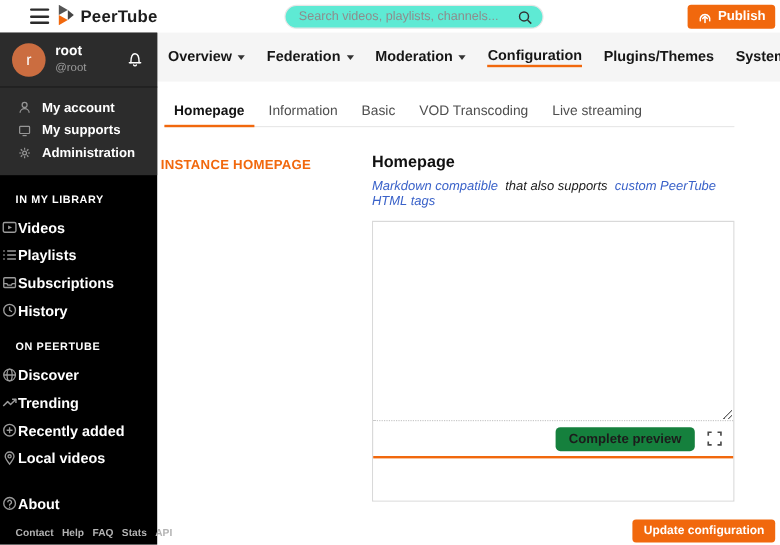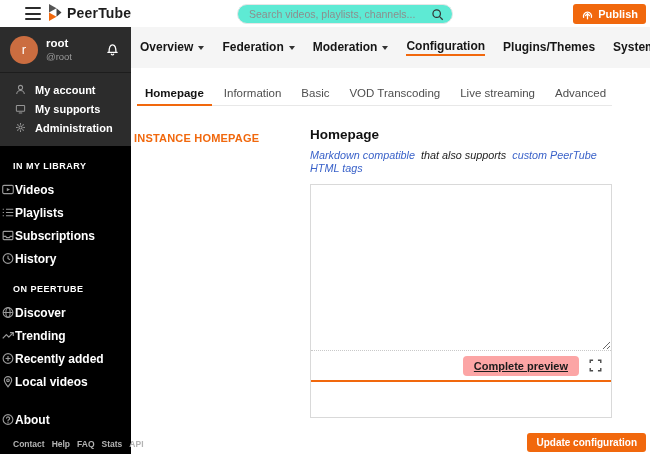--- a/index.html
+++ b/index.html
@@ -77,21 +77,21 @@
   .hint{margin-top:6px;font-size:10.8px;font-style:italic;color:#1c1c1c;line-height:13px;}
   .hint a{color:var(--link-blue);text-decoration:none;cursor:pointer;}
   .hint .mid{margin:0 3px;}
 
   .editor{margin-top:9px;border:1px solid #d9d9d9;background:#fff;}
   .editor textarea{
     display:block;width:100%;height:166px;border:none;border-bottom:1px dotted #c9c9c9;
     resize:vertical;outline:none;padding:6px 8px;font-family:"Liberation Sans",sans-serif;font-size:12px;background:#fff;
   }
   .editor-toolbar{height:29px;display:flex;justify-content:flex-end;align-items:center;gap:10px;padding:0 9px;}
-  .preview-btn{background:#fca5a5;border:none;border-radius:4px;padding:4px 11px;font-size:11px;font-weight:bold;color:#1c1c1c;cursor:pointer;font-family:"Liberation Sans",sans-serif;text-decoration:underline;}
+  .preview-btn{background:#15803d;border:none;border-radius:4px;padding:4px 11px;font-size:11px;font-weight:bold;color:#1c1c1c;cursor:pointer;font-family:"Liberation Sans",sans-serif;}
   .maximize-btn{background:none;border:none;padding:0;color:#4a4a4a;cursor:pointer;}
   .preview-pane{border-top:2px solid var(--accent-orange);height:37px;background:#fff;}
 
   .update-btn{
     position:absolute;right:4px;top:406px;background:var(--accent-orange);color:#fff;border:none;border-radius:3px;
     padding:4px 9px;font-size:10px;font-weight:bold;cursor:pointer;font-family:"Liberation Sans",sans-serif;margin-left:18px;
   }
 </style>
 </head>
 <body>
@@ -312,21 +312,20 @@
 
     </div>
   </nav>
 
   <div class="subtabs">
     <div class="subtab active">Homepage</div>
     <div class="subtab">Information</div>
     <div class="subtab">Basic</div>
     <div class="subtab">VOD Transcoding</div>
     <div class="subtab">Live streaming</div>
-    <div class="subtab">Advanced</div>
   </div>
 
   <div class="section-label">INSTANCE HOMEPAGE</div>
 
   <div class="right-col">
     <div class="field-label">Homepage</div>
     <div class="hint">
       <a>Markdown compatible</a>
       <span class="mid">that also supports</span>
       <a>custom PeerTube HTML tags</a>

